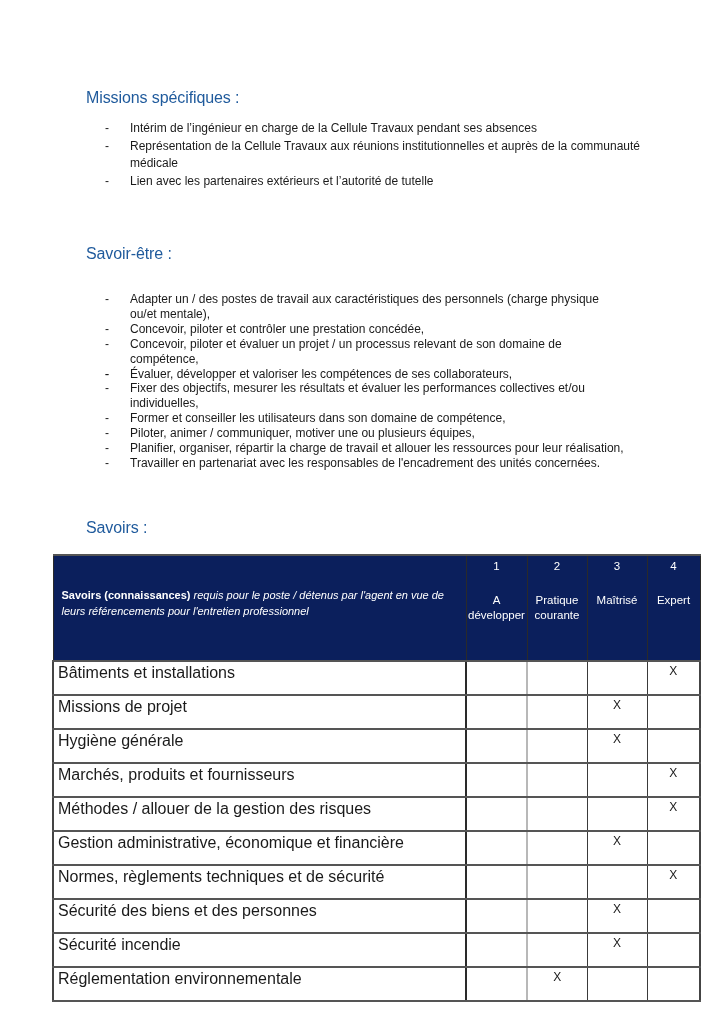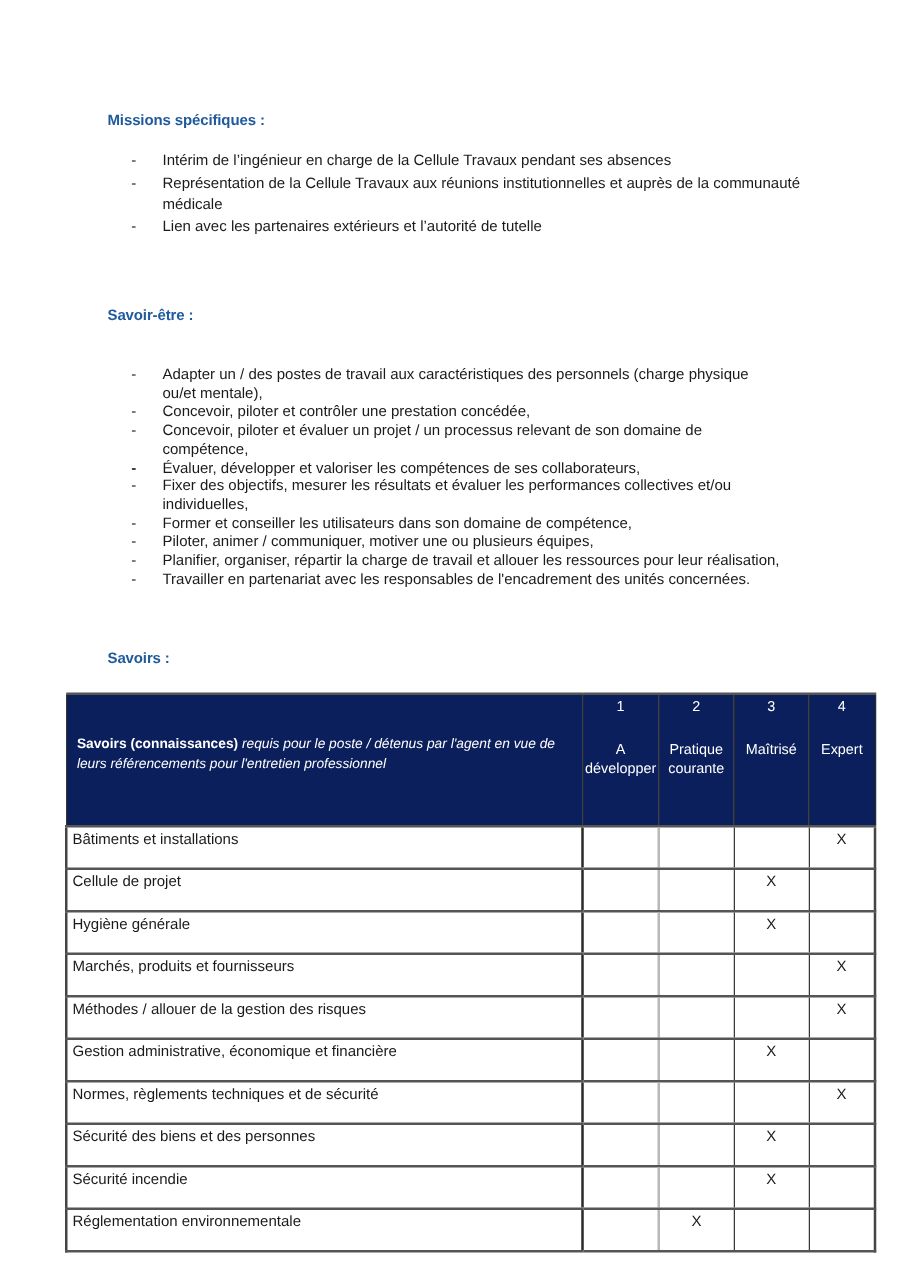--- a/index.html
+++ b/index.html
@@ -11,22 +11,22 @@
       width: 724px;
       height: 1024px;
       position: relative;
       overflow: hidden;
       font-family: "Liberation Sans", "DejaVu Sans", sans-serif;
       color: #1a1a1a;
     }
     .heading {
       position: absolute;
       left: 86px;
-      font-size: 12px;
-      font-weight: bold;
+      font-size: 16px;
+      font-weight: normal;
       color: #1f5a9c;
       letter-spacing: -0.1px;
     }
     .list {
       position: absolute;
       left: 105px;
       width: 535px;
       margin: 0;
       padding: 0;
       list-style: none;
@@ -93,21 +93,21 @@
       height: 30px;
       padding: 0;
       vertical-align: top;
     }
     table.savoirs tr.row td {
       border-top: 2px solid #555;
       border-bottom: 2px solid #555;
     }
     table.savoirs td.label {
       padding: 2px 0 0 4px;
-      font-size: 12px;
+      font-size: 16px;
       color: #1a1a1a;
     }
     table.savoirs td.mark {
       text-align: center;
       padding-top: 2px;
       font-size: 12px;
       color: #1a1a1a;
     }
     table.savoirs td.c1 { border-left: 2px solid #2a2a2a; }
     table.savoirs td.c2 { border-left: 2px solid #b8b8b8; }
@@ -171,21 +171,21 @@
   </thead>
   <tbody id="savoirs-body">
       <tr class="row">
         <td class="label">Bâtiments et installations</td>
         <td class="mark c1"></td>
         <td class="mark c2"></td>
         <td class="mark c3"></td>
         <td class="mark c4"><span>X</span></td>
       </tr>
       <tr class="row">
-        <td class="label">Cellule de projet</td>
+        <td class="label">Missions de projet</td>
         <td class="mark c1"></td>
         <td class="mark c2"></td>
         <td class="mark c3"><span>X</span></td>
         <td class="mark c4"></td>
       </tr>
       <tr class="row">
         <td class="label">Hygiène générale</td>
         <td class="mark c1"></td>
         <td class="mark c2"></td>
         <td class="mark c3"><span>X</span></td>

